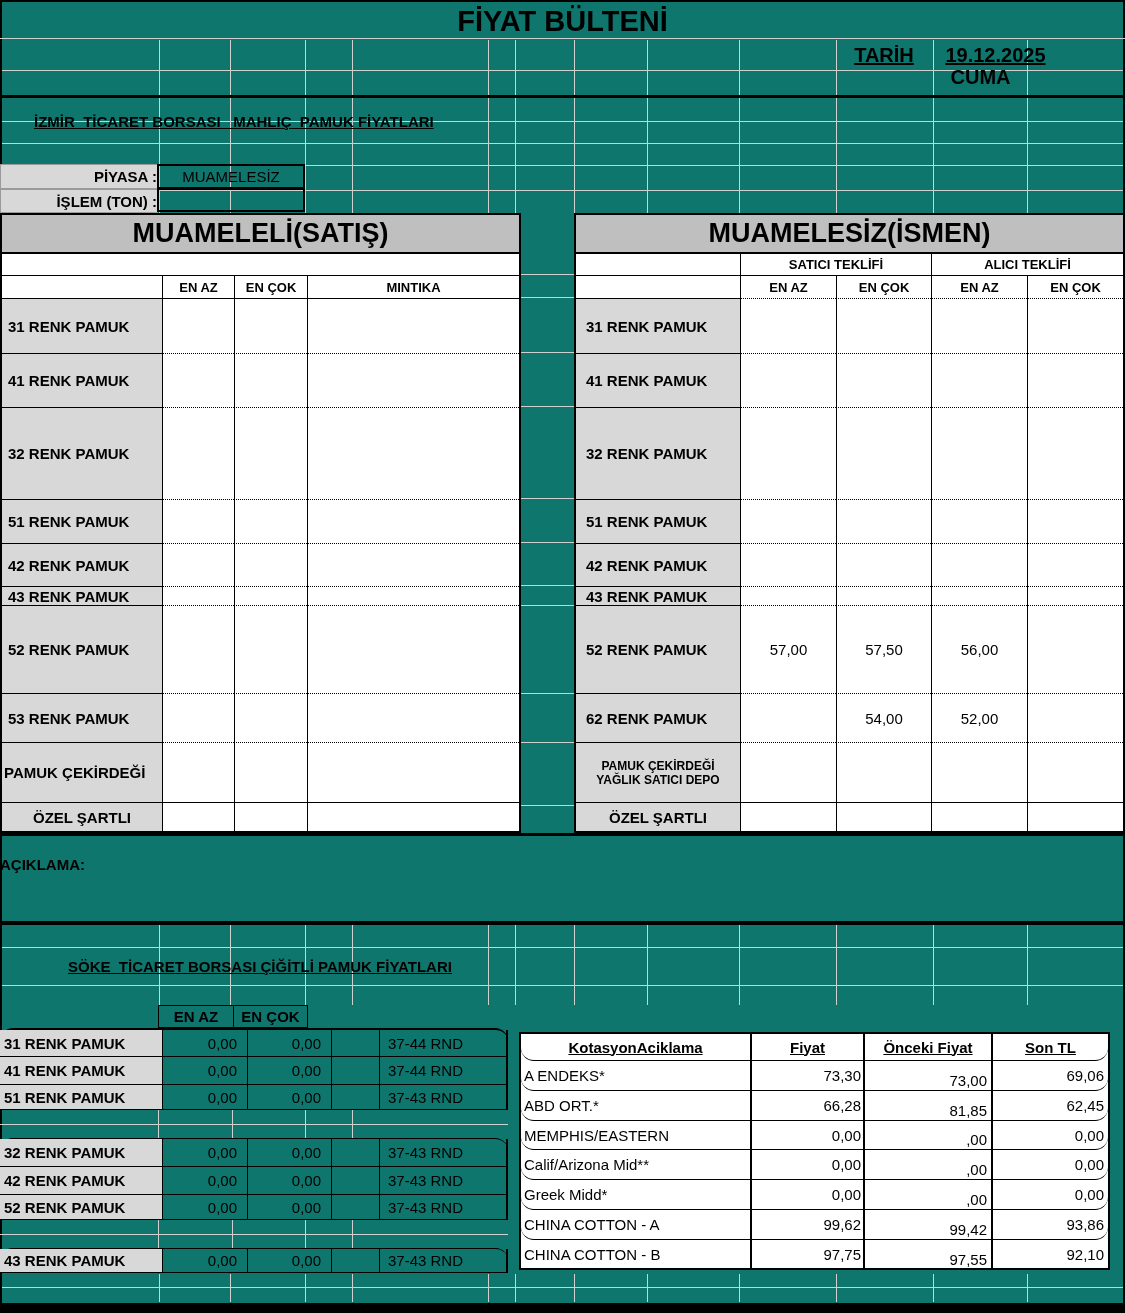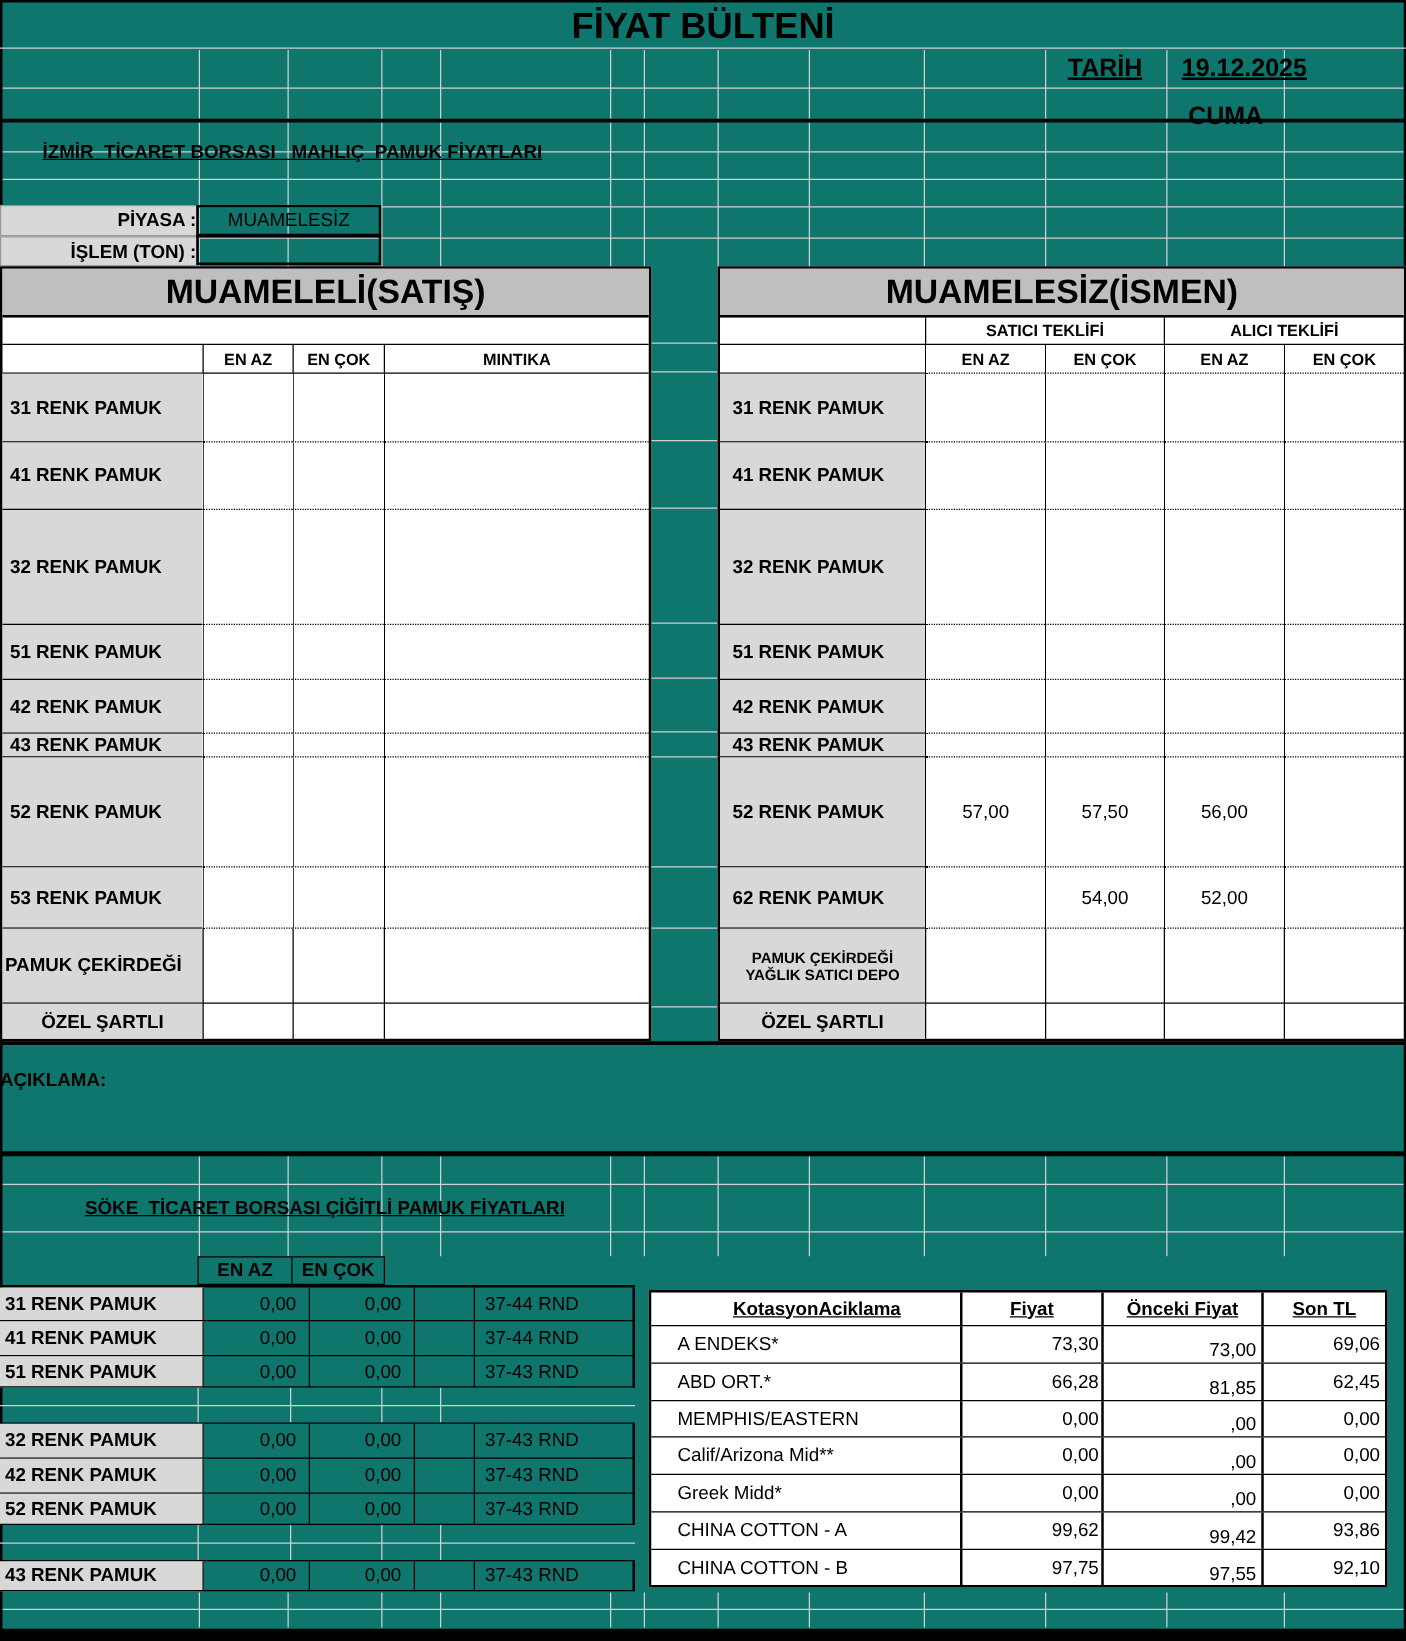--- a/index.html
+++ b/index.html
@@ -34,39 +34,39 @@
     background-position:159px 0,230px 0,305px 0,352px 0,488px 0,515px 0,574px 0,647px 0,739px 0,836px 0,933px 0,1027px 0,0 13px;}
   .band-g{left:521px;top:252px;width:53px;height:581px;
     background-image:linear-gradient(#d0d0d0,#d0d0d0),linear-gradient(#d0d0d0,#d0d0d0),linear-gradient(#d0d0d0,#d0d0d0),linear-gradient(#d0d0d0,#d0d0d0),linear-gradient(#d0d0d0,#d0d0d0),linear-gradient(#d0d0d0,#d0d0d0),linear-gradient(#d0d0d0,#d0d0d0),linear-gradient(#d0d0d0,#d0d0d0),linear-gradient(#d0d0d0,#d0d0d0),linear-gradient(#d0d0d0,#d0d0d0),linear-gradient(#d0d0d0,#d0d0d0);
     background-size:100% 1px,100% 1px,100% 1px,100% 1px,100% 1px,100% 1px,100% 1px,100% 1px,100% 1px,100% 1px,100% 1px;
     background-position:0 22px,0 45px,0 100px,0 154px,0 246px,0 290px,0 333px,0 353px,0 441px,0 490px,0 553px;}
 
   
   .page-title{left:0;top:4px;width:1125px;font-size:29px;line-height:34px;}
   .tarih{left:834px;top:44px;width:100px;font-size:20px;}
   .tarih-val{left:918px;top:44px;width:155px;font-size:20px;}
-  .day{left:933px;top:82px;width:95px;font-size:20px;}
+  .day{left:933px;top:66px;width:95px;font-size:20px;}
   .izmir-h{left:34px;top:113px;font-size:15px;}
   .soke-h{left:68px;top:958px;font-size:15px;}
   .aciklama-box{left:0;top:833px;width:1125px;height:92px;border-top:3px solid #000;border-bottom:4px solid #000;box-sizing:border-box;}
   .aciklama-box .lbl{margin-top:20px;font-size:15px;font-weight:bold;}
 
   
   .pblock{left:0;top:164px;}
   .prow{display:flex;}
   .plab{width:158px;height:25px;background:#d8d8d8;border:1px solid #9a9a9a;box-sizing:border-box;
         font-size:15px;font-weight:bold;text-align:right;line-height:24px;}
   .pval{width:148px;height:25px;border:2px solid #000;box-sizing:border-box;margin-left:-1px;
         font-size:15px;text-align:center;line-height:21px;}
   .prow2 .plab{height:24px;line-height:23px;}
   .prow2 .pval{height:24px;margin-top:-1px;}
 
   
   .tbl{position:absolute;border:2px solid #000;box-sizing:border-box;background:#fff;}
-  .trow{display:flex;box-sizing:border-box;}
+  .trow{display:flex;box-sizing:border-box;border-radius:13px;}
   .cell{box-sizing:border-box;overflow:hidden;}
   .bar{background:#bfbfbf;font-weight:bold;font-size:27px;text-align:center;
        border-bottom:2px solid #000;display:flex;align-items:center;justify-content:center;}
   .glab{background:#d8d8d8;font-weight:bold;font-size:15px;display:flex;align-items:center;}
   .val{font-size:15px;display:flex;align-items:center;justify-content:center;}
   .bl{border-left:1px solid #000;}
   .bbs{border-bottom:1px solid #000;}
   .bbd{border-bottom:1px dotted #000;}
   .hsm{font-size:13px;font-weight:bold;display:flex;align-items:center;justify-content:center;}
 
@@ -98,21 +98,21 @@
   .bt .hsp{width:158px;}
   .bt .hc{width:74px;border:1px solid #000;font-size:15px;font-weight:bold;display:flex;align-items:center;justify-content:center;}
   .bt .hc2{width:73px;border:1px solid #000;border-left:none;font-size:15px;font-weight:bold;display:flex;align-items:center;justify-content:center;}
   .bsep{height:28px;background-repeat:no-repeat;
     background-image:linear-gradient(#d0d0d0,#d0d0d0),linear-gradient(#d0d0d0,#d0d0d0),linear-gradient(#d0d0d0,#d0d0d0),linear-gradient(#d0d0d0,#d0d0d0),linear-gradient(#d0d0d0,#d0d0d0);
     background-size:1px 100%,1px 100%,1px 100%,1px 100%,100% 1px;
     background-position:158px 0,232px 0,305px 0,352px 0,0 14px;}
 
   
   .kt{left:519px;top:1032px;width:591px;height:238px;}
-  .kt .trow{height:30px;border-bottom:1px solid #000;padding-left:18px;}
+  .kt .trow{height:30px;border-bottom:1px solid #000;}
   .kt .trow:last-child{border-bottom:none;}
   .kt .hrowk{height:27px;}
   .kt .n{width:231px;border-right:2px solid #000;font-size:15px;display:flex;align-items:center;padding-left:3px;}
   .kt .f{width:113px;border-right:2px solid #000;font-size:15px;display:flex;align-items:center;justify-content:flex-end;padding-right:2px;}
   .kt .o{width:128px;border-right:2px solid #000;font-size:15px;display:flex;align-items:flex-end;justify-content:flex-end;padding-right:4px;padding-bottom:1px;}
   .kt .s{flex:1;font-size:15px;display:flex;align-items:center;justify-content:flex-end;padding-right:4px;}
   .kt .hd{font-weight:bold;justify-content:center;text-decoration:underline;padding:0;align-items:center;}
 </style>
 </head>
 <body>

